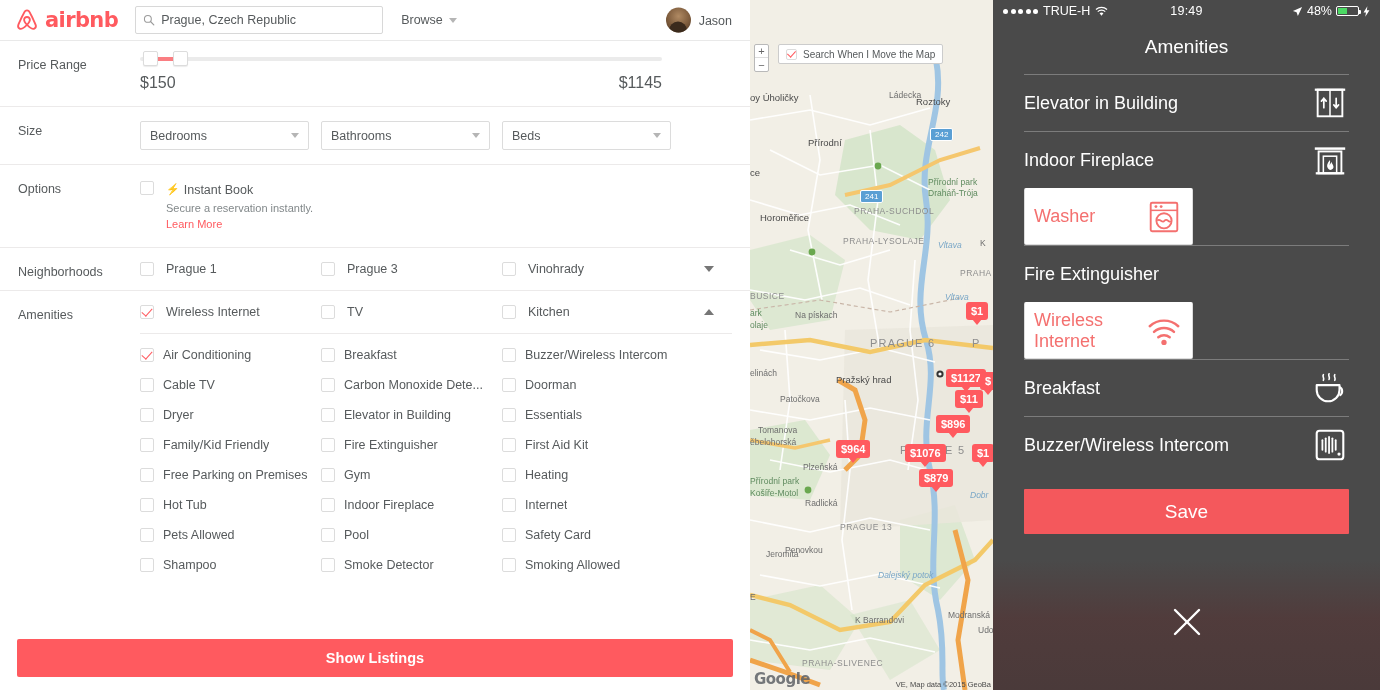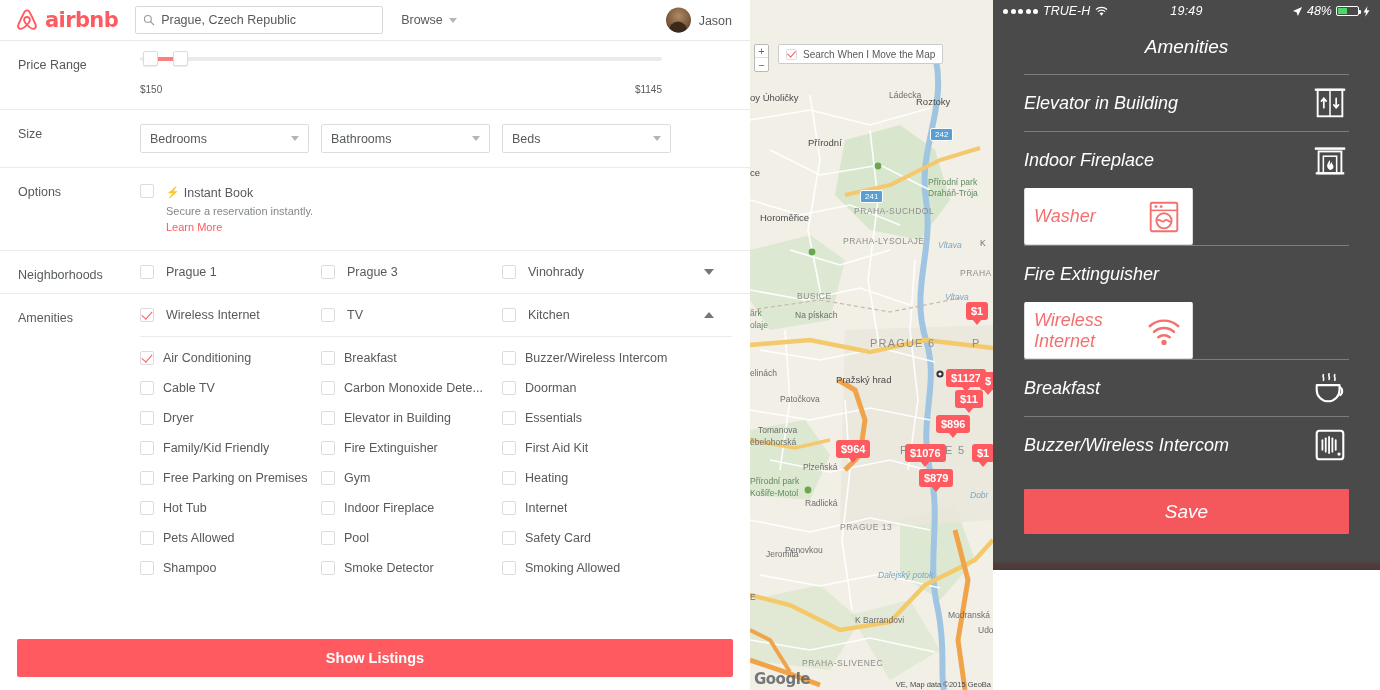--- a/index.html
+++ b/index.html
@@ -80,21 +80,21 @@
   }
   .handle {
     position: absolute; top: -6px; width: 15px; height: 15px;
     background: #fff; border: 1px solid #dcdcdc; border-radius: 2px;
     box-shadow: 0 1px 1px rgba(0,0,0,.08);
   }
   .handle.h1 { left: 3px; }
   .handle.h2 { left: 33px; }
   .price-legend {
     display: flex; justify-content: space-between; width: 522px;
-    margin-top: 23px; font-size: 10px; color: #565a5c;
+    margin-top: 13px; font-size: 16px; color: #565a5c;
   }
 
   
   .selects { display: flex; gap: 12px; }
   .sel {
     width: 169px; height: 29px; border: 1px solid #dcdcdc; border-radius: 2px;
     display: flex; align-items: center; justify-content: space-between;
     padding: 0 9px; font-size: 12.5px; color: #565a5c; background: #fff;
     cursor: pointer;
   }
@@ -210,22 +210,22 @@
     color: #4a4a4a; z-index: 7; white-space: nowrap;
   }
   .glogo {
     position: absolute; left: 4px; bottom: 2px; z-index: 7;
     font-size: 15px; font-weight: 700; color: #5f6368; letter-spacing: -.5px;
     opacity: .85; font-family: "DejaVu Sans", sans-serif;
   }
 
   
   .phone-pane {
-    position: absolute; left: 993px; top: 0; width: 387px; height: 570px;
-    background: #4a4a4a; overflow: hidden; font-style: italic;
+    position: absolute; left: 993px; top: 0; width: 387px; height: 690px;
+    background: #4a4a4a; overflow: hidden;
   }
   .status-bar {
     height: 22px; display: flex; align-items: center; padding: 0 10px;
     color: #fff; font-size: 12.5px; position: relative; background: #4a4a4a;
   }
   .sb-left { display: flex; align-items: center; gap: 5px; }
   .dots { display: flex; gap: 2.5px; align-items: center; }
   .dot { width: 5px; height: 5px; border-radius: 50%; background: #fff; }
   .sb-center {
     position: absolute; left: 50%; transform: translateX(-50%);
@@ -605,21 +605,21 @@
         <div class="mlabel town" style="left: 0px; top: 167px;">ce</div>
         <div class="mlabel green" style="left: 178px; top: 177px;">Přírodní park</div>
         <div class="mlabel green" style="left: 178px; top: 188px;">Draháň-Trója</div>
         <div class="mlabel town" style="left: 10px; top: 212px;">Horoměřice</div>
         <div class="mlabel region" style="left: 104px; top: 206px;">PRAHA-SUCHDOL</div>
         <div class="mlabel region" style="left: 93px; top: 236px;">PRAHA-LYSOLAJE</div>
         <div class="mlabel water" style="left: 188px; top: 240px;">Vltava</div>
         <div class="mlabel " style="left: 230px; top: 238px;">K</div>
         <div class="mlabel region" style="left: 210px; top: 268px;">PRAHA</div>
         <div class="mlabel water" style="left: 195px; top: 292px;">Vltava</div>
-        <div class="mlabel region" style="left: 0px; top: 291px; padding-left: 47px;">BUSICE</div>
+        <div class="mlabel region" style="left: 0px; top: 291px;">BUSICE</div>
         <div class="mlabel green" style="left: 0px; top: 308px;">ark</div>
         <div class="mlabel green" style="left: 0px; top: 320px;">olaje</div>
         <div class="mlabel " style="left: 45px; top: 310px;">Na pískach</div>
         <div class="mlabel big" style="left: 120px; top: 337px;">PRAGUE 6</div>
         <div class="mlabel big" style="left: 222px; top: 337px;">P</div>
         <div class="mlabel " style="left: 0px; top: 368px;">elinách</div>
         <div class="mlabel town" style="left: 86px; top: 374px;">Pražský hrad</div>
         <div class="mlabel " style="left: 30px; top: 394px;">Patočkova</div>
         <div class="mlabel " style="left: 8px; top: 425px;">Tomanova</div>
         <div class="mlabel " style="left: 0px; top: 437px;">ěbelohorská</div>

